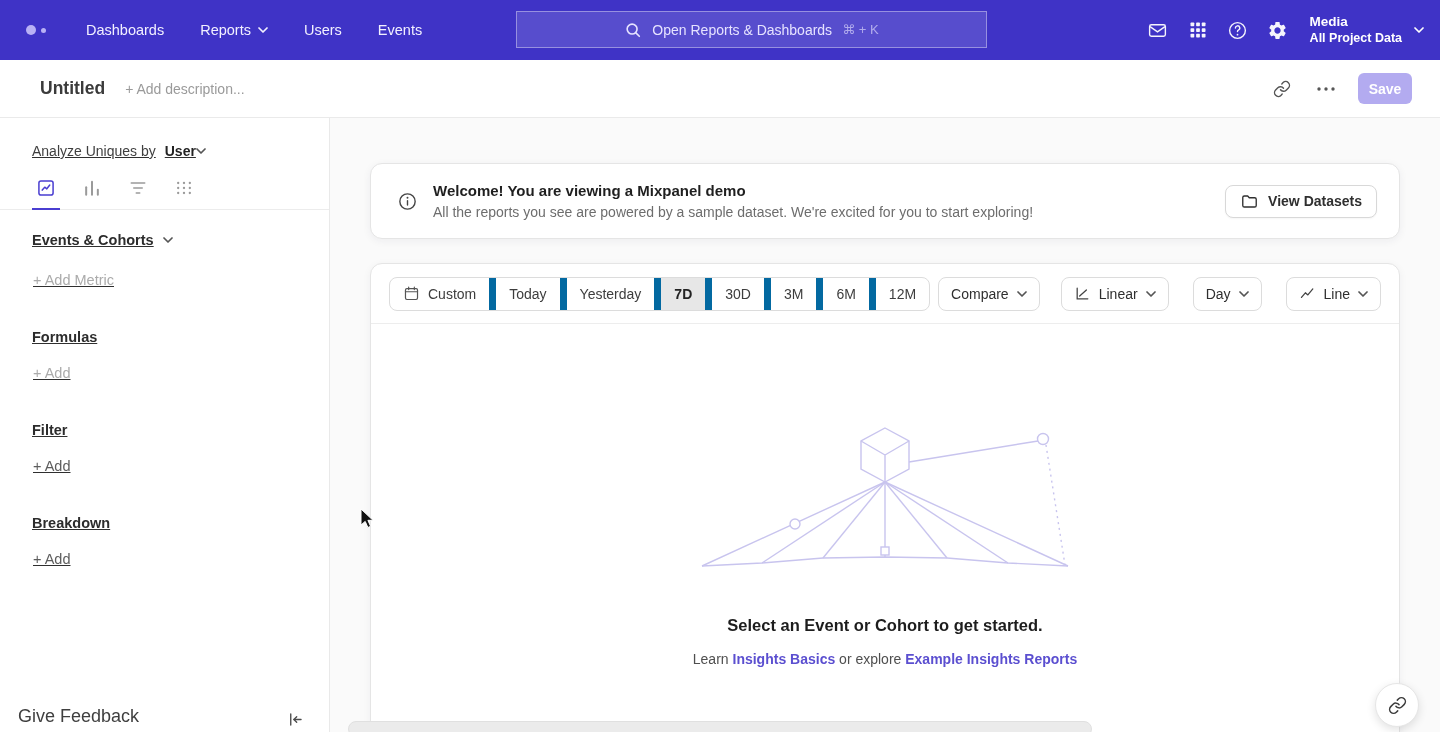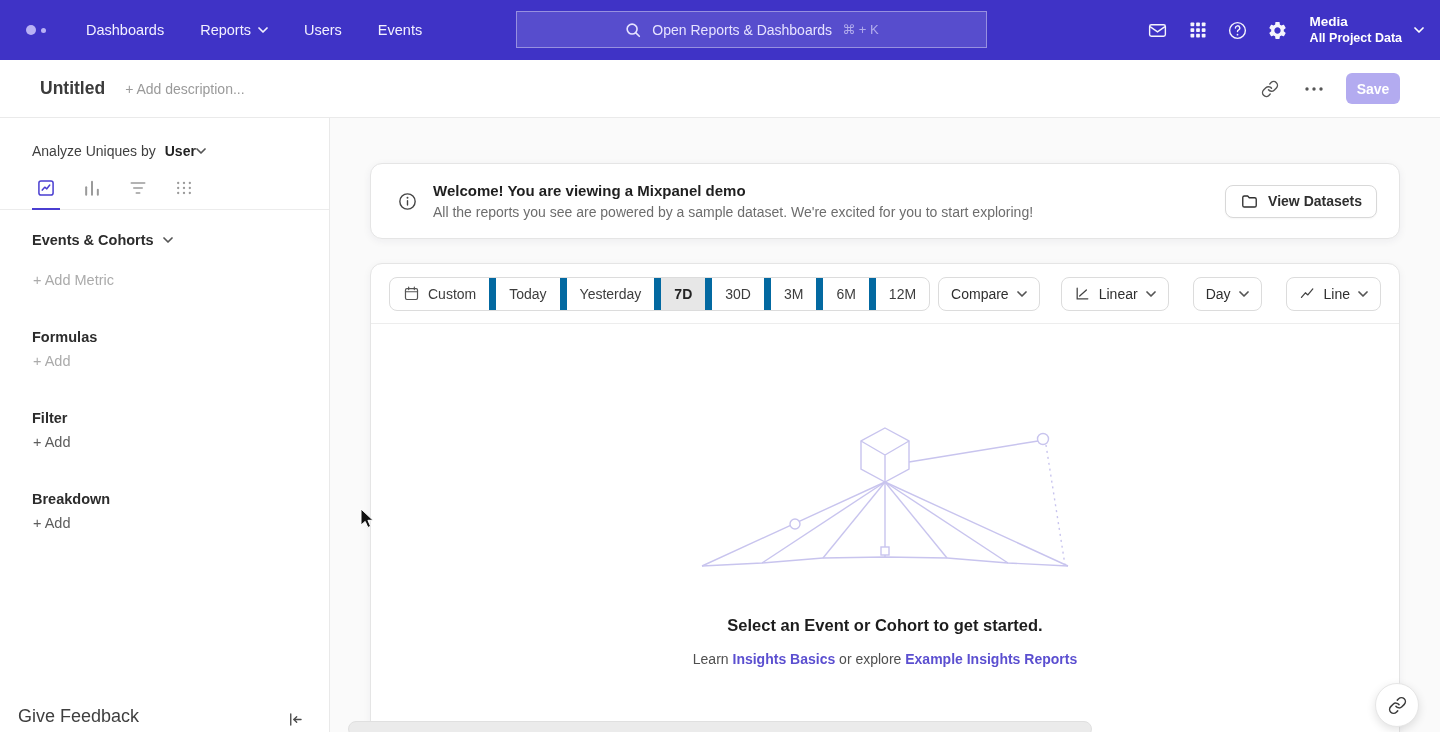--- a/index.html
+++ b/index.html
@@ -21,39 +21,39 @@
   .nav-right{position:absolute;right:16px;top:0;height:60px;display:flex;align-items:center;gap:16px;}
   .icon-btn{width:24px;height:24px;display:flex;align-items:center;justify-content:center;color:#fff;cursor:pointer;opacity:.95;}
   .project{display:flex;align-items:center;gap:12px;color:#fff;cursor:pointer;margin-left:4px;}
   .project .pname{font-size:13.5px;font-weight:700;line-height:1.25;}
   .project .psub{font-size:12.5px;font-weight:700;line-height:1.25;}
 
   
   .page-header{position:absolute;top:60px;left:0;right:0;height:58px;background:#fff;border-bottom:1px solid #eaeaea;display:flex;align-items:center;z-index:20;}
   .doc-title{margin-left:40px;font-size:17.5px;font-weight:700;color:#3b3b3b;cursor:text;}
   .doc-desc{margin-left:20px;font-size:14px;color:#9a9a9a;cursor:text;}
-  .header-right{margin-left:auto;display:flex;align-items:center;gap:12px;margin-right:40px;}
+  .header-right{margin-left:auto;display:flex;align-items:center;gap:12px;margin-right:28px;}
   .hicon{width:32px;height:32px;display:flex;align-items:center;justify-content:center;color:#565656;cursor:pointer;border-radius:6px;}
   .save-btn{width:54px;height:31px;border-radius:6px;background:#b3abf0;color:#fff;font-size:14px;font-weight:600;display:flex;align-items:center;justify-content:center;cursor:default;border:none;margin-left:4px;}
 
   
-  .sidebar{position:absolute;top:118px;left:0;bottom:0;width:330px;background:#fff;border-right:1px solid #e9e9e9;z-index:10;}
+  .sidebar{position:absolute;top:118px;left:0;bottom:0;width:330px;background:#fff;border-right:1px solid #e9e9e9;z-index:10;text-decoration:underline;}
   .analyze-row{display:flex;align-items:center;gap:9px;margin:25px 0 0 32px;font-size:14px;color:#3f3f3f;}
   .analyze-dd{display:flex;align-items:center;font-weight:700;color:#232323;cursor:pointer;}
   .analyze-dd .chev{color:#555;}
   .tab-row{display:flex;gap:14px;padding:19px 0 0 30px;border-bottom:1px solid #ececec;}
   .tab{width:32px;display:flex;justify-content:center;padding-bottom:11px;color:#9a9a9a;cursor:pointer;position:relative;}
   .tab.selected{color:#4a3ed1;}
   .tab.selected::after{content:"";position:absolute;left:2px;right:2px;bottom:-1px;height:2px;background:#4a3ed1;}
   .ec-header{display:flex;align-items:center;gap:9px;margin:22px 0 0 32px;font-size:14.5px;font-weight:700;color:#2c2c2c;cursor:pointer;}
   .ec-header .chev{color:#555;}
   .add-line{display:flex;align-items:center;margin:24px 0 0 33px;font-size:14.5px;color:#ababab;cursor:pointer;}
   .add-line.strong{color:#5d5d5d;}
   .side-section-title{margin:41px 0 0 32px;font-size:14.5px;font-weight:700;color:#2c2c2c;}
-  .side-section-title + .add-line{margin-top:8px;}
+  .side-section-title + .add-line{margin-top:20px;}
   .give-feedback{position:absolute;left:18px;bottom:5px;font-size:18px;color:#3f3f3f;cursor:pointer;}
   .collapse-btn{position:absolute;right:24px;bottom:3px;color:#4a4a4a;cursor:pointer;}
 
   
   .main{position:absolute;left:330px;top:118px;right:0;bottom:0;background:#fafafa;}
   .banner{position:absolute;left:40px;right:40px;top:45px;height:76px;background:#fff;border:1px solid #e5e5e5;border-radius:12px;box-shadow:0 2px 8px rgba(40,40,60,.06);display:flex;align-items:center;padding:0 22px 0 26px;}
   .banner-icon{color:#454545;margin-right:15px;flex:none;}
   .banner-text .bt{font-size:15px;font-weight:700;color:#1f1f1f;}
   .banner-text .bs{font-size:14px;color:#6d6d6d;margin-top:5px;}
   .datasets-btn{margin-left:auto;height:33px;border:1px solid #d8d8d8;border-radius:8px;background:#fff;display:flex;align-items:center;gap:9px;padding:0 14px;font-size:14px;font-weight:600;color:#2f2f2f;cursor:pointer;box-shadow:0 1px 2px rgba(0,0,0,.04);}

